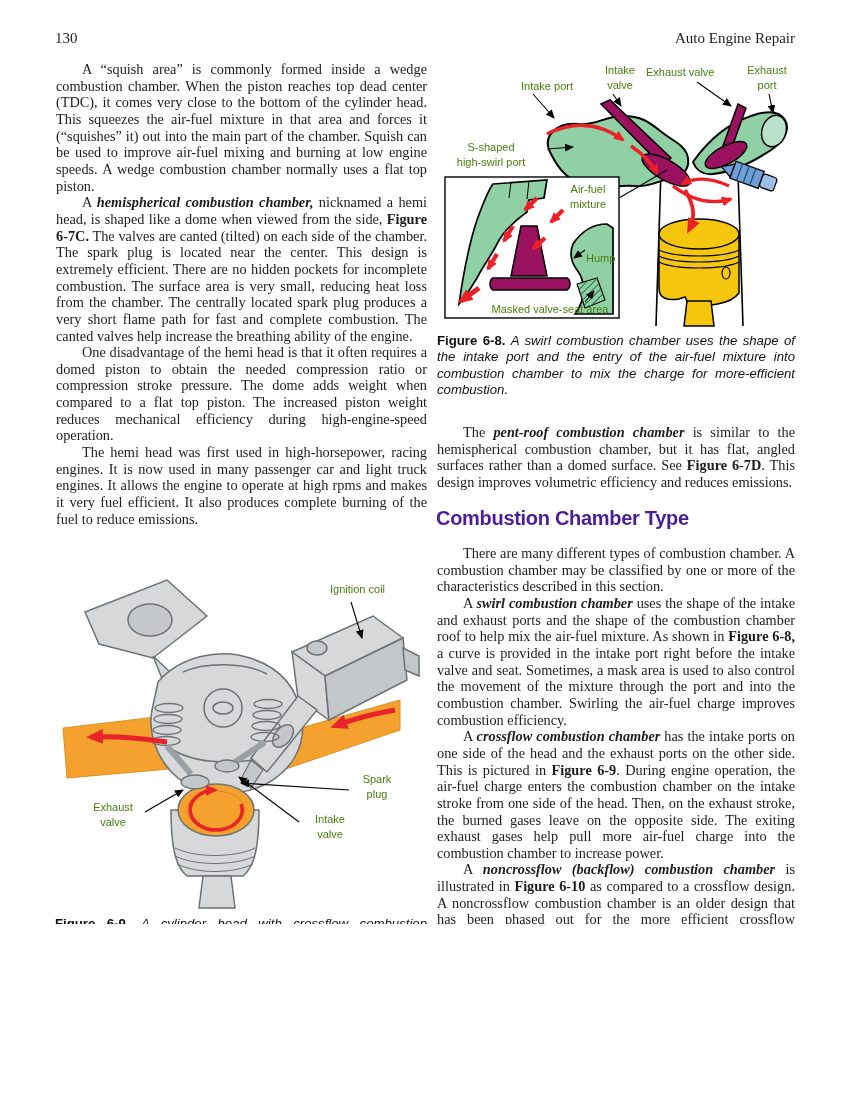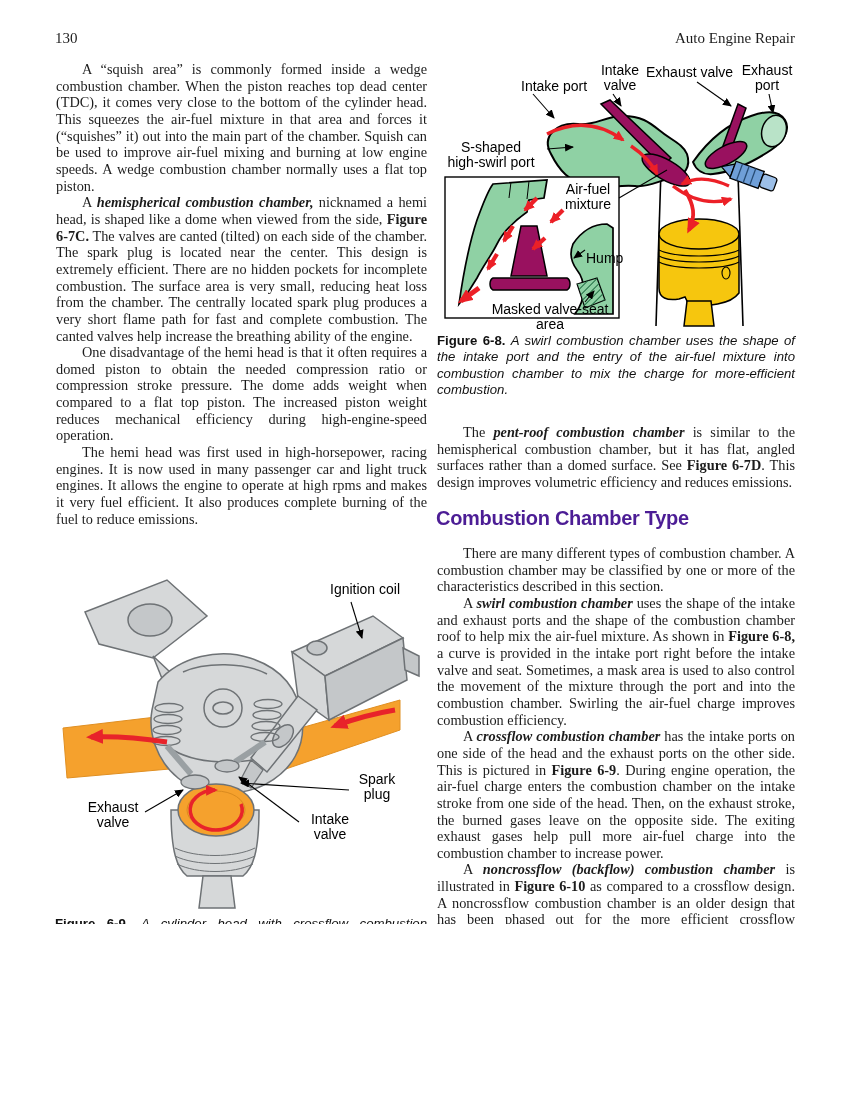--- a/index.html
+++ b/index.html
@@ -18,22 +18,22 @@
   .caption{position:absolute;margin:0;font-family:"Liberation Sans",sans-serif;
         font-size:13.2px;line-height:16.4px;text-align:justify;color:#111;}
   .caption .prefix{font-weight:bold;}
   .caption .cap-body{font-style:italic;}
   .cap8{left:437px;top:333px;width:358px;}
   .cap9{left:55px;top:916px;width:372px;}
   .figure{position:absolute;}
   .fig8{left:435px;top:58px;width:363px;height:272px;}
   .fig9{left:55px;top:560px;width:375px;height:350px;}
   .figure svg{position:absolute;left:0;top:0;}
-  .fig-label{position:absolute;font-family:"Liberation Sans",sans-serif;font-size:14px;
-        line-height:15px;white-space:pre-line;color:#000000;}
+  .fig-label{position:absolute;font-family:"Liberation Sans",sans-serif;font-size:11px;
+        line-height:15px;white-space:pre-line;color:#4d7c0f;}
   .tc{text-align:center;}
   .footer{position:absolute;left:437px;top:1051px;width:356px;text-align:right;
         font-family:"Liberation Sans",sans-serif;font-size:10.5px;color:#a0a0a0;}
 </style>
 </head>
 <body>
 
 <div class="page">
 
   <div class="folio">130</div>

